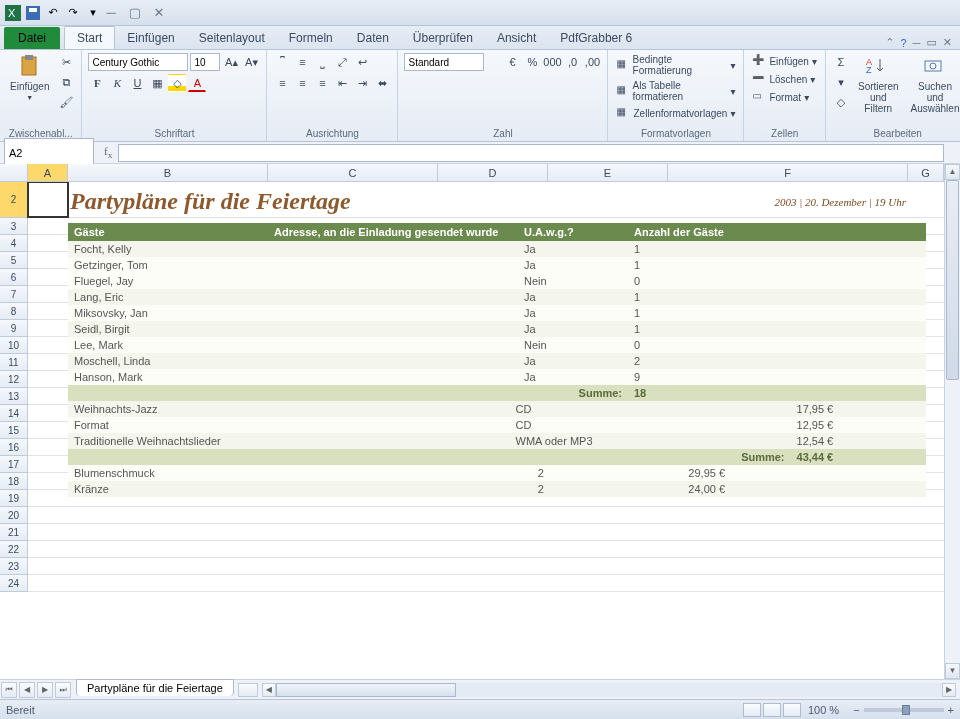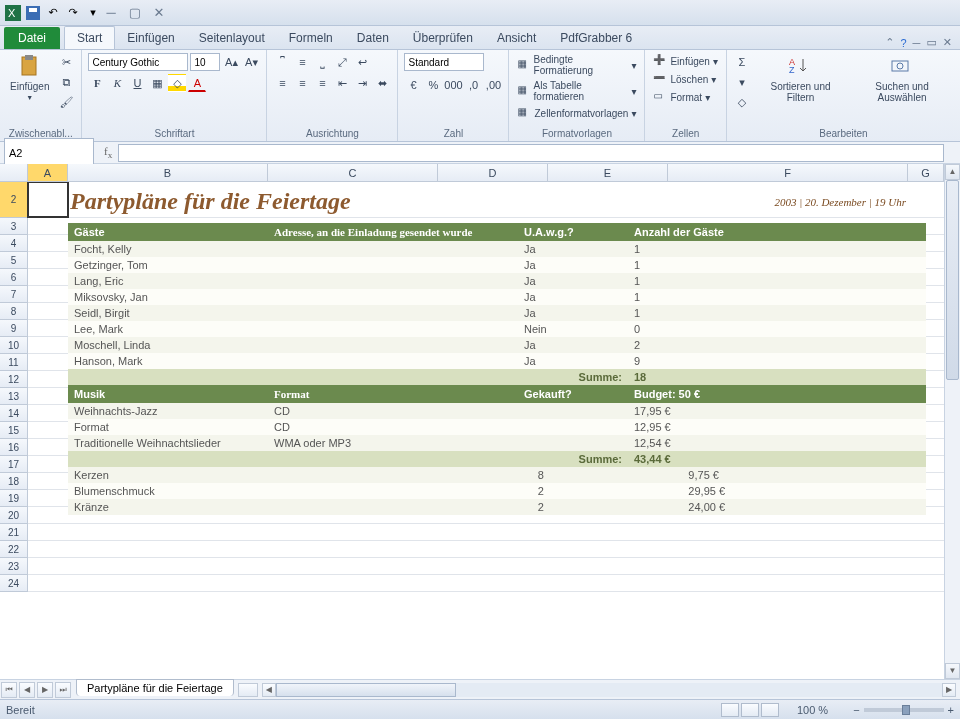--- a/index.html
+++ b/index.html
@@ -8,21 +8,21 @@
 
 .titlebar { height: 26px; background: linear-gradient(#e8edf5,#d6e0ed); display: flex; align-items: center; padding: 0 4px; border-bottom: 1px solid #b6c4d8; }
 .qat { display: flex; gap: 2px; align-items: center; }
 .qat-btn { width: 18px; height: 18px; display: flex; align-items: center; justify-content: center; }
 .title-text { flex: 1; text-align: center; color: #4a5a6f; font-size: 12px; }
 .win-controls { display: flex; gap: 6px; color: #6a7a8f; font-size: 13px; }
 .win-btn { width: 18px; height: 14px; display: flex; align-items: center; justify-content: center; cursor: pointer; }
 
 
 .ribbon-tabs { height: 24px; background: linear-gradient(#e8edf5,#dbe4f0); display: flex; align-items: flex-end; padding-left: 4px; border-bottom: 1px solid #b6c4d8; }
-.file-tab { background: #208b3a; color: #ffffff; padding: 4px 14px; font-size: 12px; border-radius: 2px 2px 0 0; margin-right: 4px; }
+.file-tab { background: #208b3a; color: #000000; padding: 4px 14px; font-size: 12px; border-radius: 2px 2px 0 0; margin-right: 4px; }
 .tab { padding: 4px 12px; font-size: 12px; color: #3b4a5f; cursor: pointer; }
 .tab.active { background: #f5f8fc; border: 1px solid #b6c4d8; border-bottom: none; border-radius: 2px 2px 0 0; }
 .ribbon-right { margin-left: auto; display: flex; gap: 6px; padding-right: 8px; align-items: center; color: #6a7a8f; }
 
 
 .ribbon { height: 92px; background: linear-gradient(#f5f8fc,#e6ecf5); border-bottom: 1px solid #b6c4d8; display: flex; }
 .group { border-right: 1px solid #c8d3e2; padding: 3px 6px 2px 6px; display: flex; flex-direction: column; }
 .group-content { flex: 1; display: flex; gap: 4px; align-items: flex-start; }
 .group-label { text-align: center; font-size: 10px; color: #5a6a7f; padding-top: 2px; }
 .big-btn { display: flex; flex-direction: column; align-items: center; gap: 2px; padding: 2px 4px; font-size: 10px; color: #3b4a5f; }
@@ -62,21 +62,21 @@
 .doc-title { font-family: Georgia, serif; font-style: italic; font-weight: bold; font-size: 24px; color: #8d5a2f; padding: 6px 0 8px 2px; }
 .doc-date { position: absolute; right: 20px; top: 14px; font-family: Georgia, serif; font-style: italic; font-size: 11px; color: #7a4a20; }
 .tbl { width: 100%; border-collapse: collapse; font-size: 11px; }
 .tbl th { background: #6b8a4e; color: #fff; text-align: left; padding: 3px 6px; font-weight: bold; height: 18px; }
 .tbl td { padding: 2px 6px; height: 15px; color: #555; }
 .tbl tr.odd td { background: #f4f5ec; }
 .tbl tr.even td { background: #fdfdf8; }
 .tbl tr.sum td { background: #d8e0c0; color: #5a6a3a; font-weight: bold; text-align: right; }
 .tbl tr.sum td.sumval { text-align: left; }
 .col-name { width: 200px; }
-.col-addr { width: 250px; font-family: Liberation Serif, serif; }
+.col-addr { width: 250px; }
 .col-uawg { width: 110px; }
 .col-cnt { width: auto; }
 
 
 .vscroll { width: 16px; background: #eef2f8; border-left: 1px solid #c8d3e2; display: flex; flex-direction: column; }
 .vscroll .arr { height: 16px; background: linear-gradient(#f5f8fc,#e0e7f1); border: 1px solid #c0cad8; text-align: center; font-size: 8px; line-height: 14px; color: #666; }
 .vscroll .track { flex: 1; position: relative; }
 .vscroll .thumb { position: absolute; top: 0; left: 1px; right: 1px; height: 200px; background: linear-gradient(#e8edf5,#d0dae8); border: 1px solid #a9b8cd; border-radius: 2px; }
 
 
@@ -204,21 +204,21 @@
         <span class="small-btn">≡</span>
         <span class="small-btn">⇤</span>
         <span class="small-btn">⇥</span>
         <span class="small-btn">⬌</span>
       </div>
     </div>
     <div class="group-label">Ausrichtung</div>
   </div>
 
   <div class="group">
-    <div class="group-content" style="flex-direction:column;gap:5px">
+    <div class="group-content" style="flex-direction:row;gap:19px">
       <div class="combo" style="width:80px">Standard</div>
       <div class="row">
         <span class="small-btn">€</span>
         <span class="small-btn">%</span>
         <span class="small-btn">000</span>
         <span class="small-btn">,0</span>
         <span class="small-btn">,00</span>
       </div>
     </div>
     <div class="group-label">Zahl</div>
@@ -402,20 +402,26 @@
               <td></td>
               <td>Ja</td>
               <td>1</td>
             </tr>
             <tr class="even">
               <td>Getzinger, Tom</td>
               <td></td>
               <td>Ja</td>
               <td>1</td>
             </tr>
+            <tr class="even">
+              <td>Fluegel, Jay</td>
+              <td></td>
+              <td>Nein</td>
+              <td>0</td>
+            </tr>
             <tr class="odd">
               <td>Lang, Eric</td>
               <td></td>
               <td>Ja</td>
               <td>1</td>
             </tr>
             <tr class="even">
               <td>Miksovsky, Jan</td>
               <td></td>
               <td>Ja</td>
@@ -446,26 +452,20 @@
               <td>9</td>
             </tr>
             <tr class="sum">
               <td colspan="3">Summe:</td>
               <td class="sumval">18</td>
             </tr>
           </tbody>
         </table>
       <table class="tbl" id="music-table" style="margin-top:0">
           <tbody>
-            <tr>
-              <th class="col-name">Musik</th>
-              <th class="col-addr">Format</th>
-              <th class="col-uawg">Gekauft?</th>
-              <th class="col-cnt">Budget: 50 €</th>
-            </tr>
             <tr class="odd">
               <td>Weihnachts-Jazz</td>
               <td>CD</td>
               <td></td>
               <td>17,95 €</td>
             </tr>
             <tr class="even">
               <td>Format</td>
               <td>CD</td>
               <td></td>
@@ -478,26 +478,20 @@
               <td>12,54 €</td>
             </tr>
             <tr class="sum">
               <td colspan="3">Summe:</td>
               <td class="sumval">43,44 €</td>
             </tr>
           </tbody>
         </table>
       <table class="tbl" id="deco-table" style="margin-top:0">
           <tbody>
-            <tr class="odd">
-              <td>Kerzen</td>
-              <td>8</td>
-              <td></td>
-              <td>9,75 €</td>
-            </tr>
             <tr class="even">
               <td>Blumenschmuck</td>
               <td>2</td>
               <td></td>
               <td>29,95 €</td>
             </tr>
             <tr class="odd">
               <td>Kränze</td>
               <td>2</td>
               <td></td>
@@ -531,21 +525,21 @@
     <div class="arr">▶</div>
   </div>
 </div>
 
 <div class="status">
   <span>Bereit</span>
   <span class="spacer"></span>
   <span class="view-btn"></span>
   <span class="view-btn"></span>
   <span class="view-btn"></span>
-  <span style="margin:0 17px">100 %</span>
+  <span style="margin:0 6px">100 %</span>
   <div class="zoom">
     <span>−</span>
     <div class="zoom-track">
         <div class="zoom-thumb"></div>
       </div>
     <span>+</span>
   </div>
 </div>
 
 </body></html>

